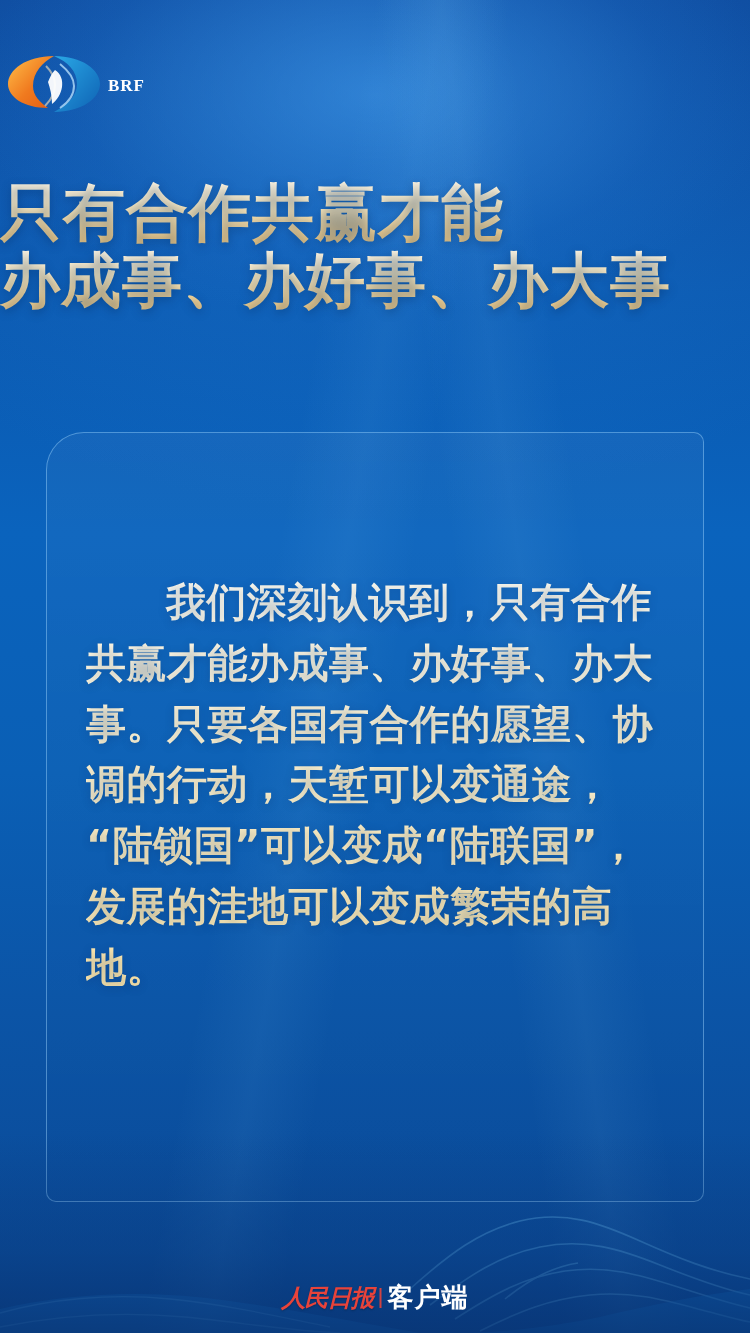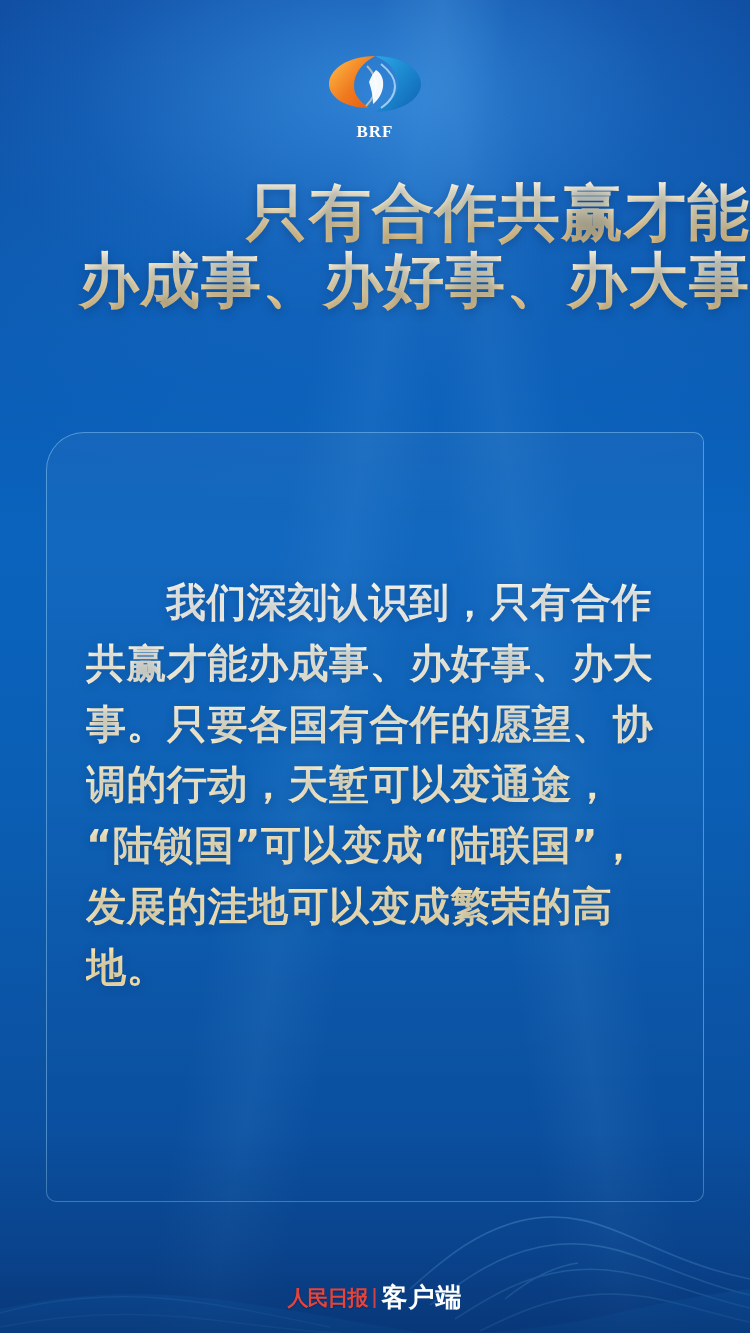--- a/index.html
+++ b/index.html
@@ -45,21 +45,20 @@
     pointer-events: none;
   }
 
   
   .logo-wrap {
     position: absolute;
     top: 50px;
     left: 0;
     width: 100%;
     display: flex;
-    flex-direction: column;
     align-items: center;
   }
   .logo-mark {
     position: relative;
     width: 108px;
     height: 70px;
   }
   .logo-mark svg { display:block; }
   .logo-text {
     margin-top: 2px;
@@ -69,21 +68,21 @@
     letter-spacing: 1px;
     font-family: "Liberation Serif", serif;
   }
 
   
   .headline {
     position: absolute;
     top: 178px;
     left: 0;
     width: 100%;
-    text-align: right;
+    text-align: left;
   }
   .headline .line {
     font-family: "DejaVu Sans", "Liberation Sans", sans-serif;
     font-weight: bold;
     font-size: 62px;
     line-height: 1.12;
     letter-spacing: 1px;
     background: linear-gradient(180deg, #fff8e8 0%, #ffeec4 40%, #f6d79a 72%, #e8c27d 100%);
     -webkit-background-clip: text;
     background-clip: text;
@@ -177,23 +176,24 @@
     transform: translateX(-50%);
     bottom: 18px;
     display: flex;
     align-items: center;
     gap: 6px;
   }
   .footer .rmrb {
     color: #e8433a;
     font-family: "Liberation Serif", "DejaVu Serif", serif;
     font-weight: bold;
-    font-size: 21px;
+    font-size: 24px;
     letter-spacing: -1px;
     text-shadow: 0 1px 2px rgba(0,0,0,0.25);
+    font-style: italic;
   }
   .footer .divider {
     width: 2px;
     height: 20px;
     background: #e8433a;
     opacity: 0.9;
   }
   .footer .kh {
     color: #ffffff;
     font-family: "Liberation Serif", "DejaVu Serif", serif;

